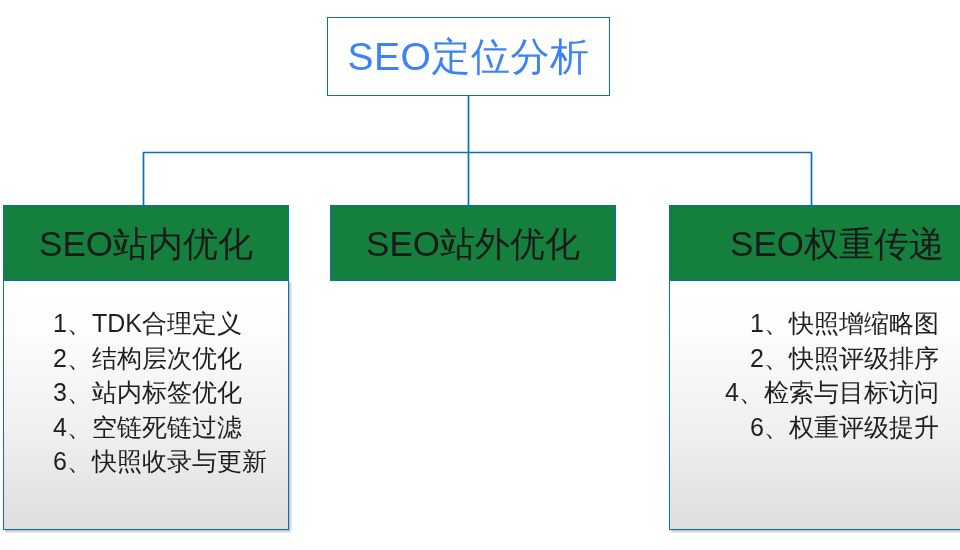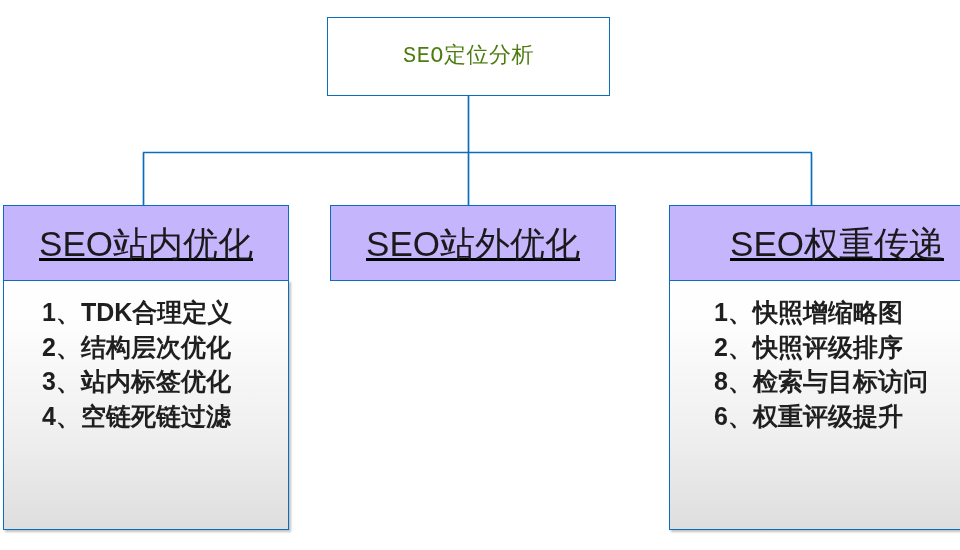--- a/index.html
+++ b/index.html
@@ -39,47 +39,45 @@
     width: 283px;
     height: 79px;
     box-sizing: border-box;
     border: 1.6px solid #0a6ebd;
     background: #ffffff;
     display: flex;
     align-items: center;
     justify-content: center;
   }
   .root-label {
-    font-size: 22px;
-    color: #4d7c0f;
+    font-size: 39px;
+    color: #3b82f6;
     letter-spacing: 0.5px;
     line-height: 1;
     white-space: nowrap;
-    font-family: Liberation Mono, monospace;
   }
 
   
   .column {
     position: absolute;
     top: 205px;
   }
   .col-0 { left: 3px;   width: 286px; }
   .col-1 { left: 330px; width: 286px; border-radius: 19px; }
   .col-2 { left: 669px; width: 336px; }
 
   .col-head {
     box-sizing: border-box;
     width: 100%;
     height: 76px;
     border: 1.6px solid #0a6ebd;
-    background: #c4b5fd;
+    background: #15803d;
     display: flex;
     align-items: center;
     justify-content: center;
-    text-decoration: underline;
   }
   .col-head-label {
     font-size: 35px;
     color: #1a1a1a;
     line-height: 1;
     white-space: nowrap;
   }
 
   .col-body {
     box-sizing: border-box;
@@ -92,25 +90,24 @@
     display: flex;
     flex-direction: column;
     align-items: flex-start;
   }
   .col-body.shadowed {
     box-shadow: 2px 2px 2px rgba(120,120,120,0.45);
   }
 
   .item-list {
     list-style: none;
-    margin: 0;
+    margin: 11px;
     padding: 0 0 0 38px;
-    font-weight: bold;
   }
-  .col-2 .item-list { padding-left: 44px; }
+  .col-2 .item-list { padding-left: 44px; text-align: right; }
 
   .item {
     font-size: 25px;
     line-height: 34.5px;
     color: #1f1f1f;
     white-space: nowrap;
     display: block;
   }
 </style>
 </head>
@@ -138,37 +135,38 @@
   <div class="column col-0">
     <div class="col-head">
       <span class="col-head-label">SEO站内优化</span>
     </div>
     <div class="col-body shadowed">
       <ul class="item-list">
         <li class="item">1、TDK合理定义</li>
         <li class="item">2、结构层次优化</li>
         <li class="item">3、站内标签优化</li>
         <li class="item">4、空链死链过滤</li>
+        <li class="item">6、快照收录与更新</li>
       </ul>
     </div>
   </div>
 
   <div class="column col-1">
     <div class="col-head">
       <span class="col-head-label">SEO站外优化</span>
     </div>
   </div>
 
   <div class="column col-2">
     <div class="col-head">
       <span class="col-head-label">SEO权重传递</span>
     </div>
     <div class="col-body shadowed">
       <ul class="item-list">
         <li class="item">1、快照增缩略图</li>
         <li class="item">2、快照评级排序</li>
-        <li class="item">8、检索与目标访问</li>
+        <li class="item">4、检索与目标访问</li>
         <li class="item">6、权重评级提升</li>
       </ul>
     </div>
   </div>
 
 </div>
 
 </body></html>

